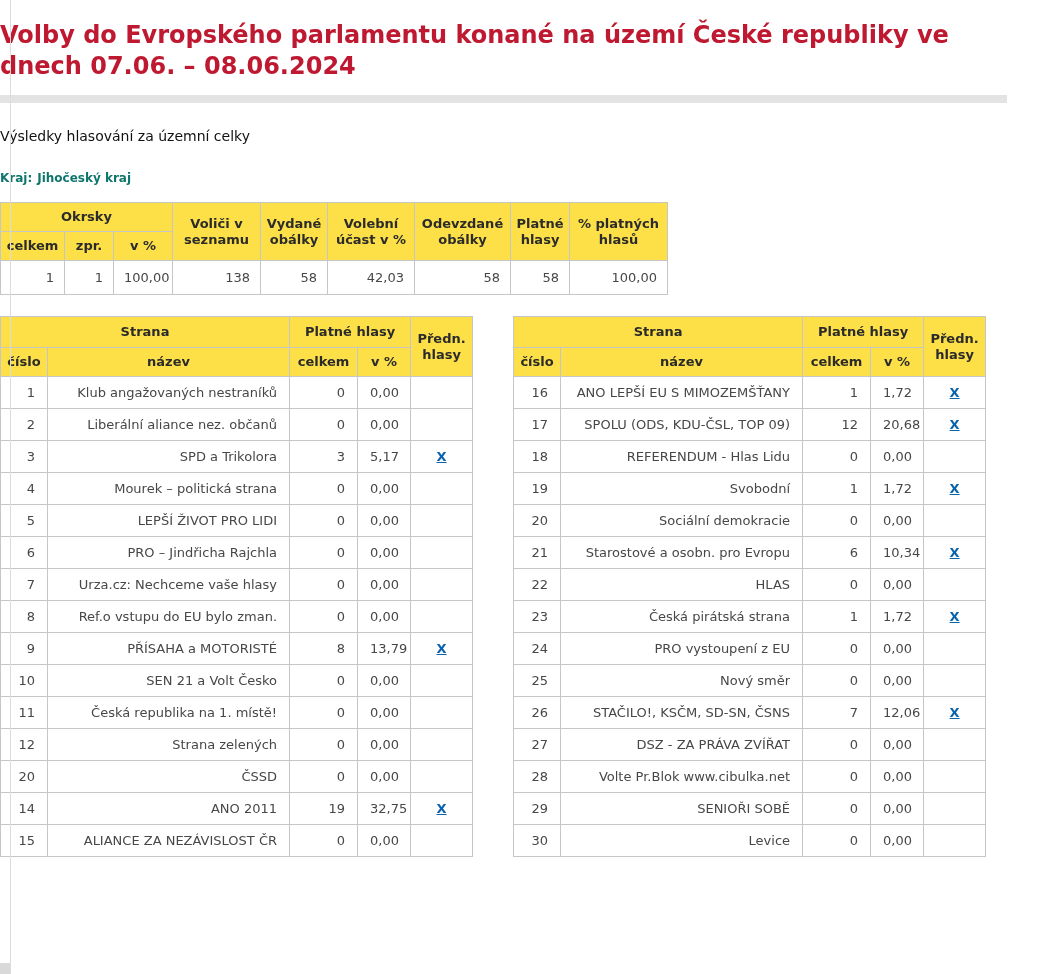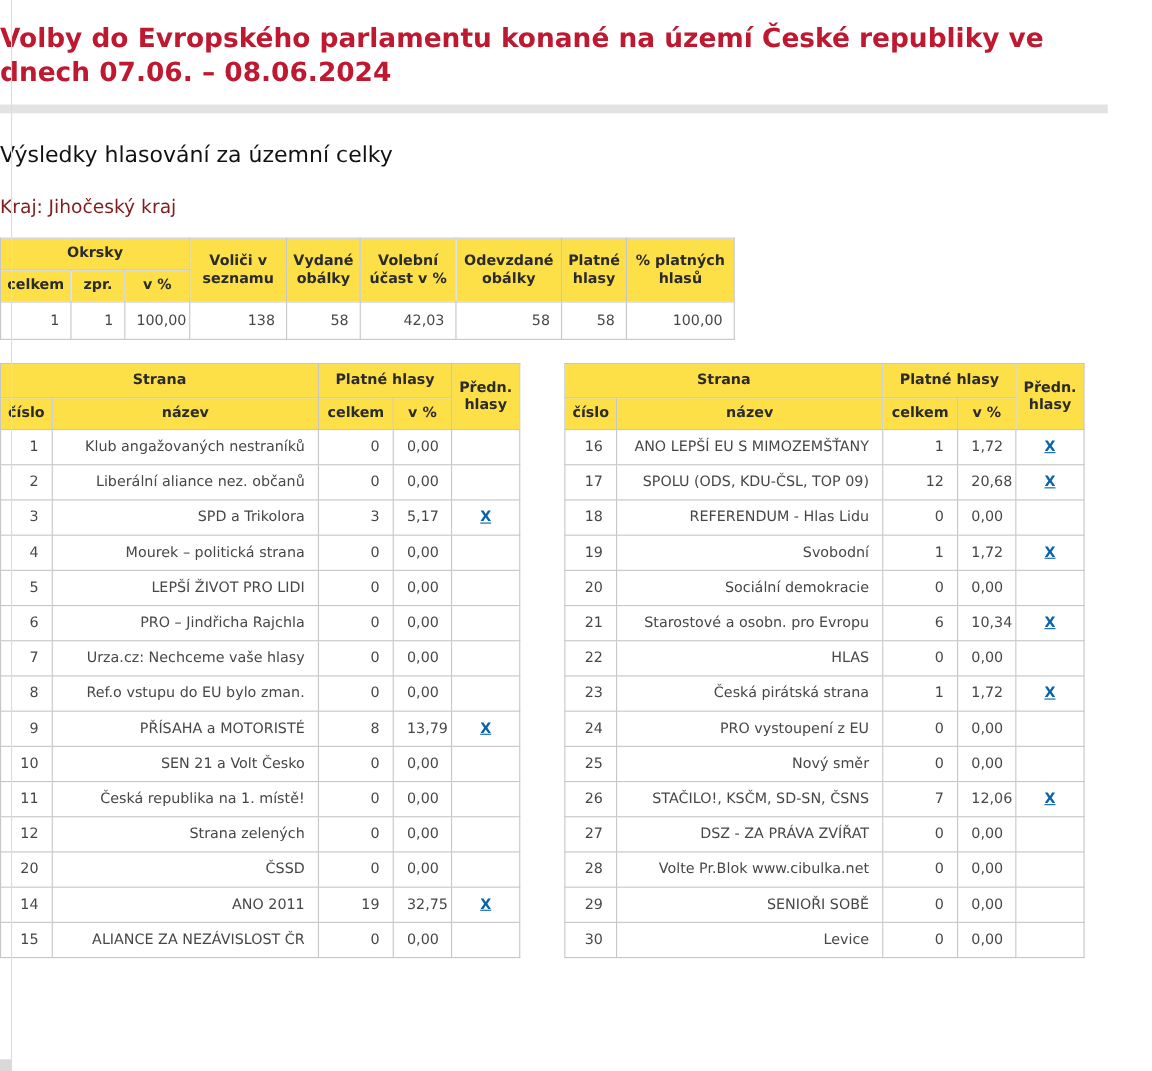--- a/index.html
+++ b/index.html
@@ -41,28 +41,29 @@
     color: #be1931;
   }
   .divider {
     margin-top: 13px;
     width: 1007px;
     height: 8px;
     background: #e3e3e3;
   }
   h2.section-heading {
     margin: 25px 0 0 0;
-    font-size: 20px;
+    font-size: 14px;
     font-weight: 400;
     color: #111111;
   }
   .loc-line {
     margin: 27px 0 0 0;
-    font-size: 17px;
-    color: #7f1d1d;
+    font-size: 12px;
+    color: #0f766e;
+    font-weight: bold;
   }
   .loc-line .loc-value { margin-left: 5px; }
 
   table {
     border-collapse: collapse;
     font-size: 13px;
     table-layout: fixed;
   }
   th, td {
     border: 1px solid #c6c6c6;

